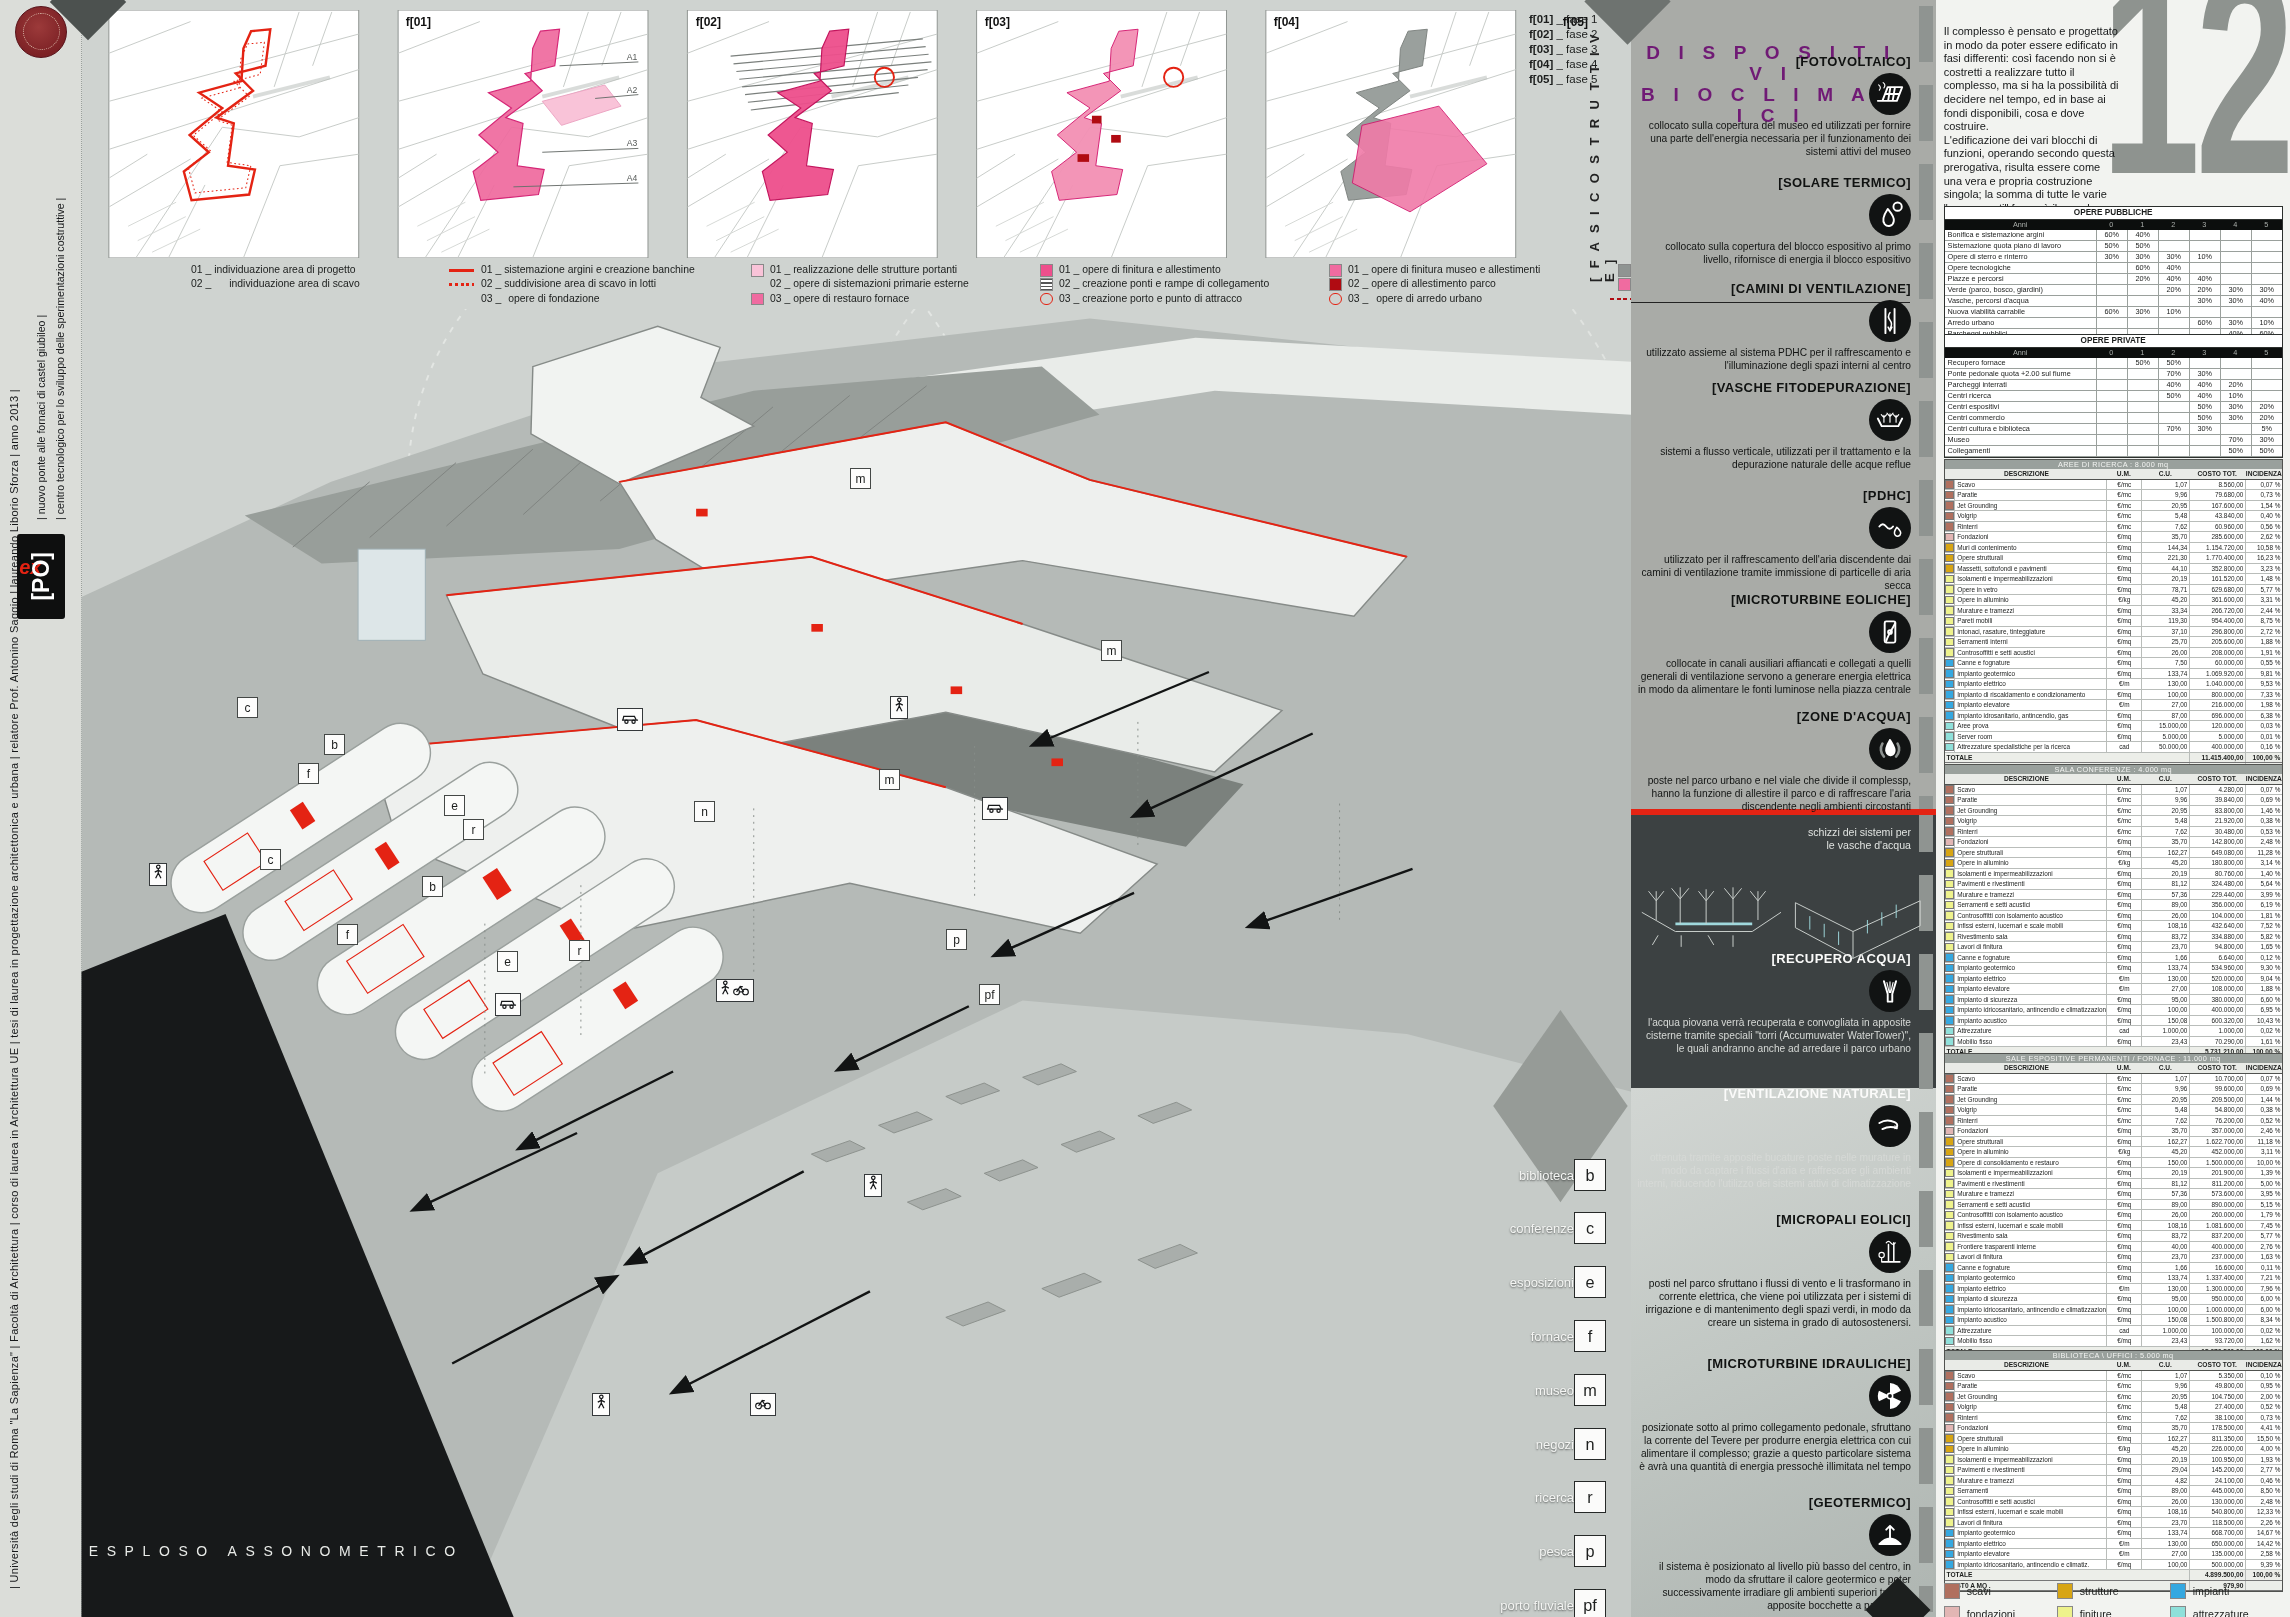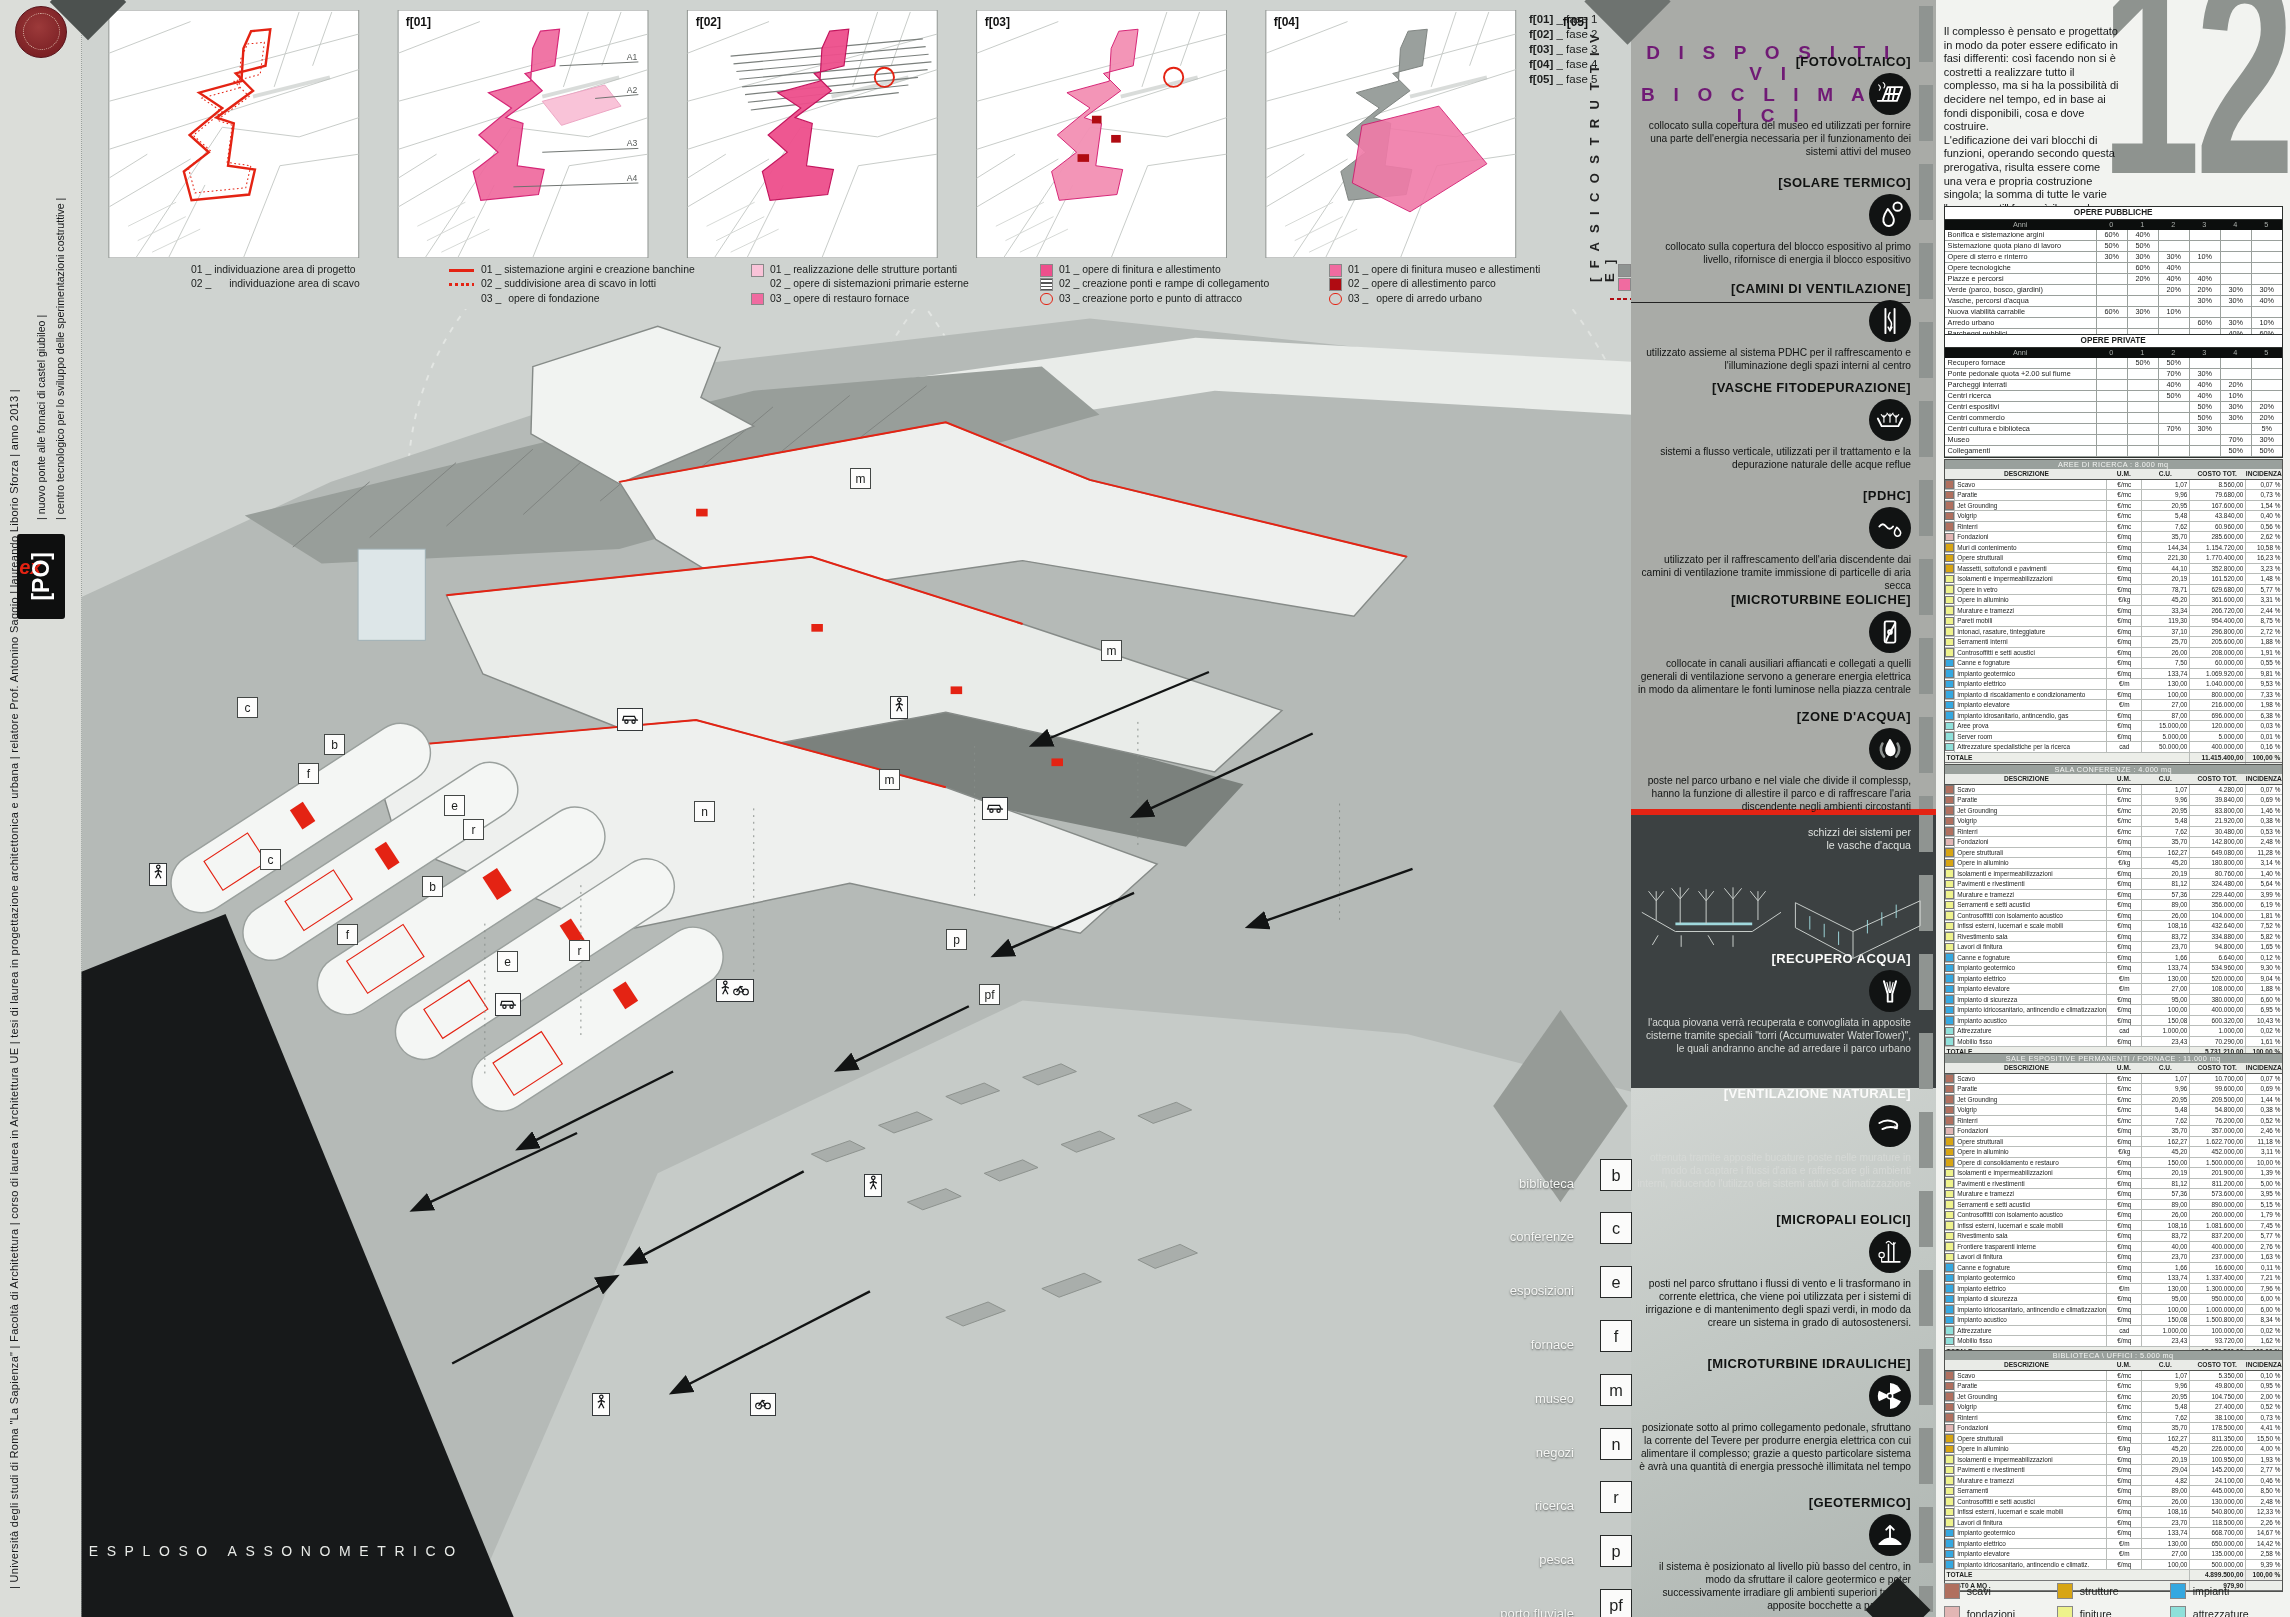--- a/index.html
+++ b/index.html
@@ -34,21 +34,21 @@
   .sw-red-dashes{width:21px;height:2.9px;background:repeating-linear-gradient(90deg,#b00b12 0 3.8px,transparent 3.8px 6.7px)}
   .sw-none{width:10.6px;height:10.6px}
   #fase-key{position:absolute;left:1448px;top:11.5px;font-size:11.5px;line-height:15px;white-space:nowrap}
   #fase-key b{font-weight:bold}
   #fasi-title{position:absolute;left:1506px;top:27px;height:255px;font-size:13px;letter-spacing:2.9px;font-weight:bold;color:#222}
   #axo{position:absolute;left:0;top:309px}
   .mk{position:absolute;width:21px;height:21px;background:#fdfdfc;border:1.4px solid #444846;box-sizing:border-box;
       display:flex;align-items:center;justify-content:center;font-size:12px;color:#1d1f1e;z-index:6}
   .mob{position:absolute;height:23px;background:#fdfdfc;border:1.4px solid #35393b;display:flex;gap:1.9px;
        align-items:center;justify-content:center;padding:0 2.9px;z-index:6;box-sizing:border-box}
-  .lk{position:absolute;display:flex;align-items:flex-end;gap:26px;z-index:7}
+  .lk{position:absolute;display:flex;align-items:center;gap:0;z-index:7}
   .lk .lbl{color:#f4f5f3;font-size:13px;width:96px;text-align:right;text-shadow:0 1px 1.9px rgba(30,33,32,.65)}
   .lk .bx{width:32px;height:32px;background:#fbfbfa;border:1.9px solid #262928;box-sizing:border-box;
           display:flex;align-items:center;justify-content:center;font-size:16.3px;color:#1d1f1e}
   #footer-title{position:absolute;left:7.7px;top:1543px;color:#e9ebe8;font-size:14px;letter-spacing:8.6px;z-index:8}
   .kite{position:absolute;transform:rotate(45deg);z-index:4}
   
   #disp{position:absolute;left:1631px;top:0;width:305px;height:1618px;background:#a9aba7;overflow:hidden}
   #disp .zone-dark{position:absolute;left:0;top:815px;width:100%;height:273px;background:#3c4142}
   #disp .zone-light{position:absolute;left:0;top:1088px;width:100%;height:530px;
         background:linear-gradient(155deg,#d2d6d3 0%,#c2c8c4 45%,#aeb5b1 100%)}

